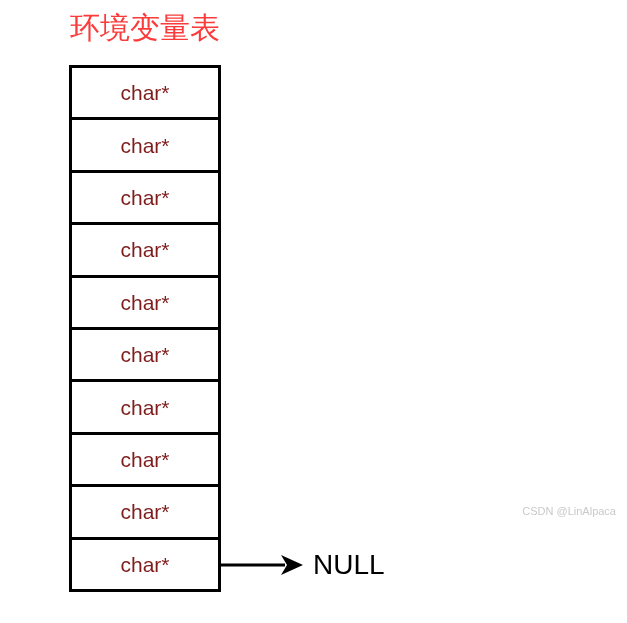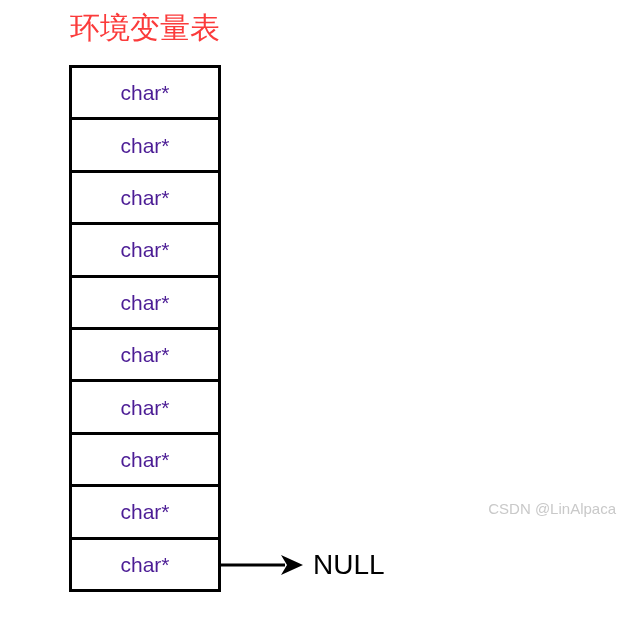--- a/index.html
+++ b/index.html
@@ -49,21 +49,21 @@
     display: flex;
     align-items: center;
     justify-content: center;
     background: #ffffff;
   }
   .env-cell:last-child {
     border-bottom: none;
   }
   .env-cell-label {
     font-size: 21px;
-    color: #4c1d95;
+    color: #7f1d1d;
     font-family: "Liberation Sans", sans-serif;
     line-height: 1;
   }
   .null-arrow {
     position: absolute;
     left: 219px;
     top: 548px;
     width: 84px;
     height: 34px;
   }
@@ -74,21 +74,21 @@
     font-size: 28px;
     line-height: 32px;
     color: #000000;
     font-family: "Liberation Sans", sans-serif;
     white-space: nowrap;
   }
   .watermark {
     position: absolute;
     right: 11px;
     bottom: 8px;
-    font-size: 15px;
+    font-size: 11px;
     color: #c9c9c9;
     font-family: "Liberation Sans", sans-serif;
     white-space: nowrap;
   }
 </style>
 </head>
 <body>
 
 <div id="canvas">
 

